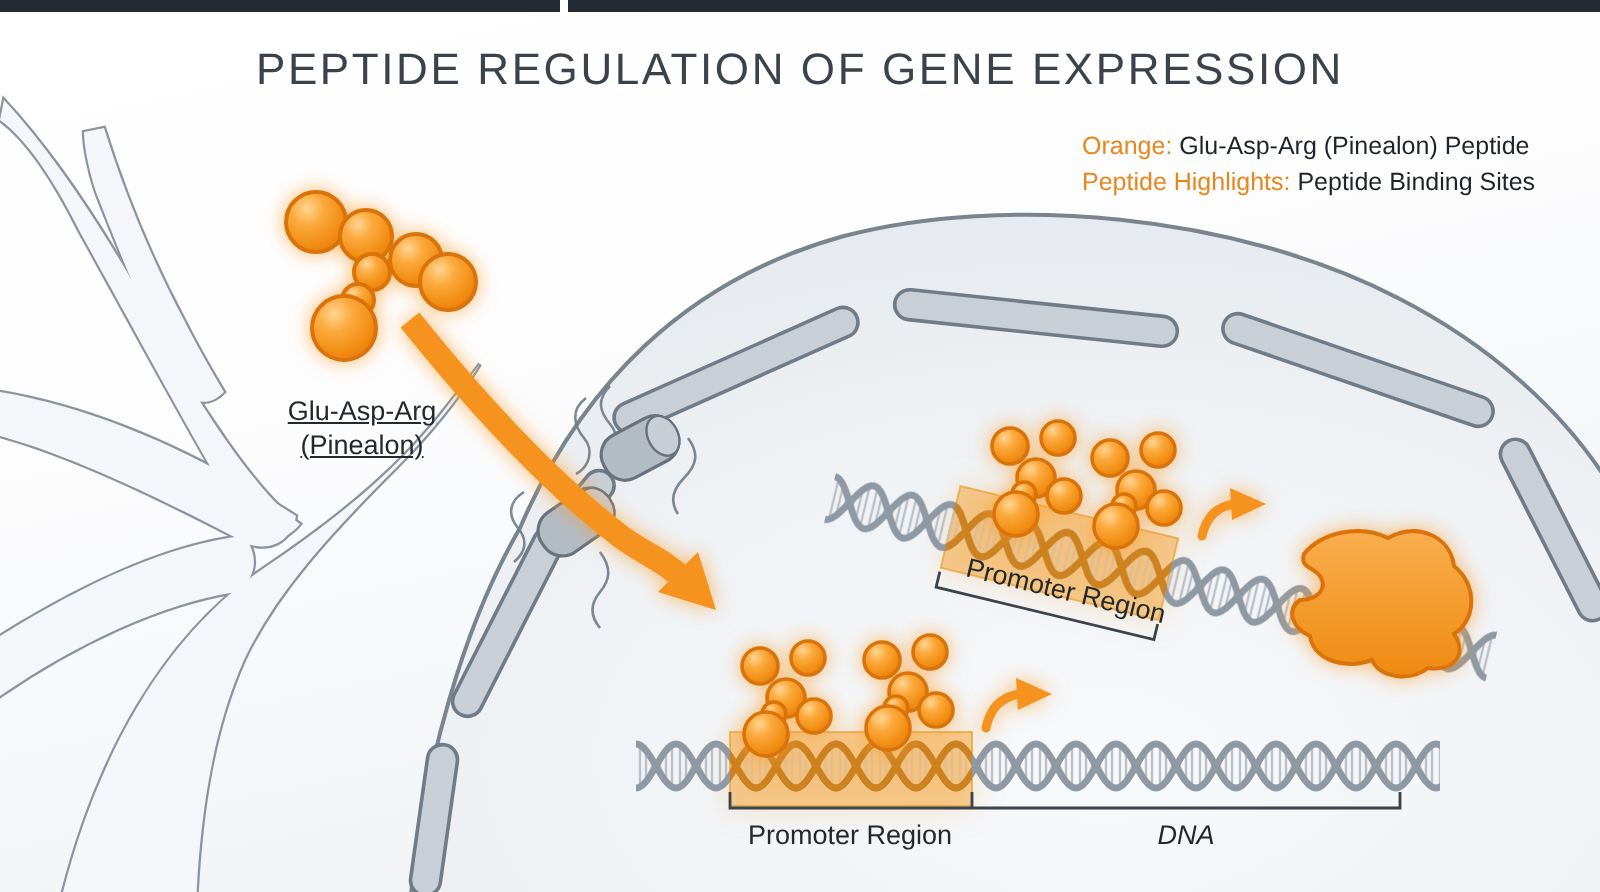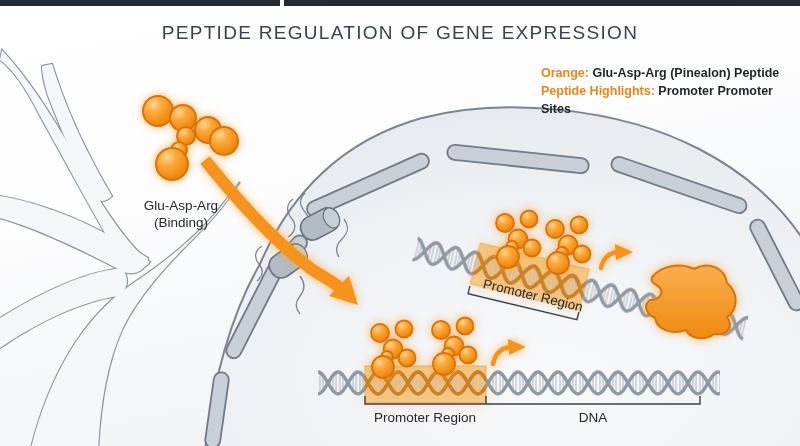--- a/index.html
+++ b/index.html
@@ -11,23 +11,23 @@
   .top-strip{
     position:absolute;left:0;top:0;width:800px;height:6px;
     background:
       repeating-linear-gradient(90deg,#232a31 0 47px,rgba(35,42,49,0) 47px 53px,#232a31 53px 88px,rgba(35,42,49,0) 88px 96px),
       repeating-linear-gradient(90deg,#232a31 0 63px,rgba(35,42,49,0) 63px 71px);
   }
   svg{position:absolute;left:0;top:0;}
   .lbl{position:absolute;color:#23282d;font-size:13.5px;line-height:17px;text-align:center;font-weight:500;}
   .title{
     position:absolute;left:0;right:0;top:22px;text-align:center;
-    font-size:19px;font-weight:500;letter-spacing:1.3px;color:#3a434c;
+    font-size:22px;font-weight:500;letter-spacing:1.3px;color:#3a434c;
   }
-  .legend{position:absolute;left:541px;top:64px;font-size:12.5px;line-height:18px;font-weight:700;color:#1f2429;}
+  .legend{position:absolute;left:541px;top:64px;font-size:12.5px;line-height:18px;font-weight:400;color:#1f2429;}
   .legend .key{color:#e8861b;}
   .rot{transform:rotate(13.5deg);}
   .glow{filter:drop-shadow(0 0 5px rgba(249,158,44,0.7));}
   .hl-glow{filter:drop-shadow(0 0 7px rgba(246,166,55,0.55));}
   .n1{fill:#f4f6f9;stroke:#8a939e;stroke-width:2.2;}
   .n2{fill:#f4f6f9;stroke:none;}
   .capsule{fill:#c9cfd7;stroke:#6f7b87;stroke-width:1.8;}
   .squig{fill:none;stroke:#6f7b87;stroke-width:1.3;opacity:.9;}
   .bracket{fill:none;stroke:#3a424a;stroke-width:1.4;}
 </style>
@@ -186,25 +186,25 @@
     <g class="glow">
       <path d="M493,364 Q496,349 510,347" fill="none" stroke-width="4.5" stroke-linecap="round" stroke="#F6921E"></path>
       <polygon points="508,339 526,347 509,355" fill="#F6921E"></polygon>
     </g>
   </svg>
 
   <div class="title">PEPTIDE REGULATION OF GENE EXPRESSION</div>
 
   <div class="legend">
     <div><span class="key">Orange:</span><span> Glu-Asp-Arg (Pinealon) Peptide</span></div>
-    <div><span class="key">Peptide Highlights:</span><span> Promoter Promoter Sites</span></div>
+    <div><span class="key">Peptide Highlights:</span><span> Peptide Binding Sites</span></div>
   </div>
 
-  <div class="lbl" style="left:106px;top:197px;width:150px;">
+  <div class="lbl" style="left:106px;top:197px;width:150px;text-decoration:underline;">
     <div>Glu-Asp-Arg</div>
-    <div>(Binding)</div>
+    <div>(Pinealon)</div>
   </div>
 
   <div class="lbl rot" style="left:473px;top:287px;width:120px;">Promoter Region</div>
   <div class="lbl" style="left:360px;top:409px;width:130px;">Promoter Region</div>
-  <div class="lbl" style="left:543px;top:409px;width:100px;">DNA</div>
+  <div class="lbl" style="left:543px;top:409px;width:100px;font-style:italic;">DNA</div>
 
 </div>
 
 </body></html>

